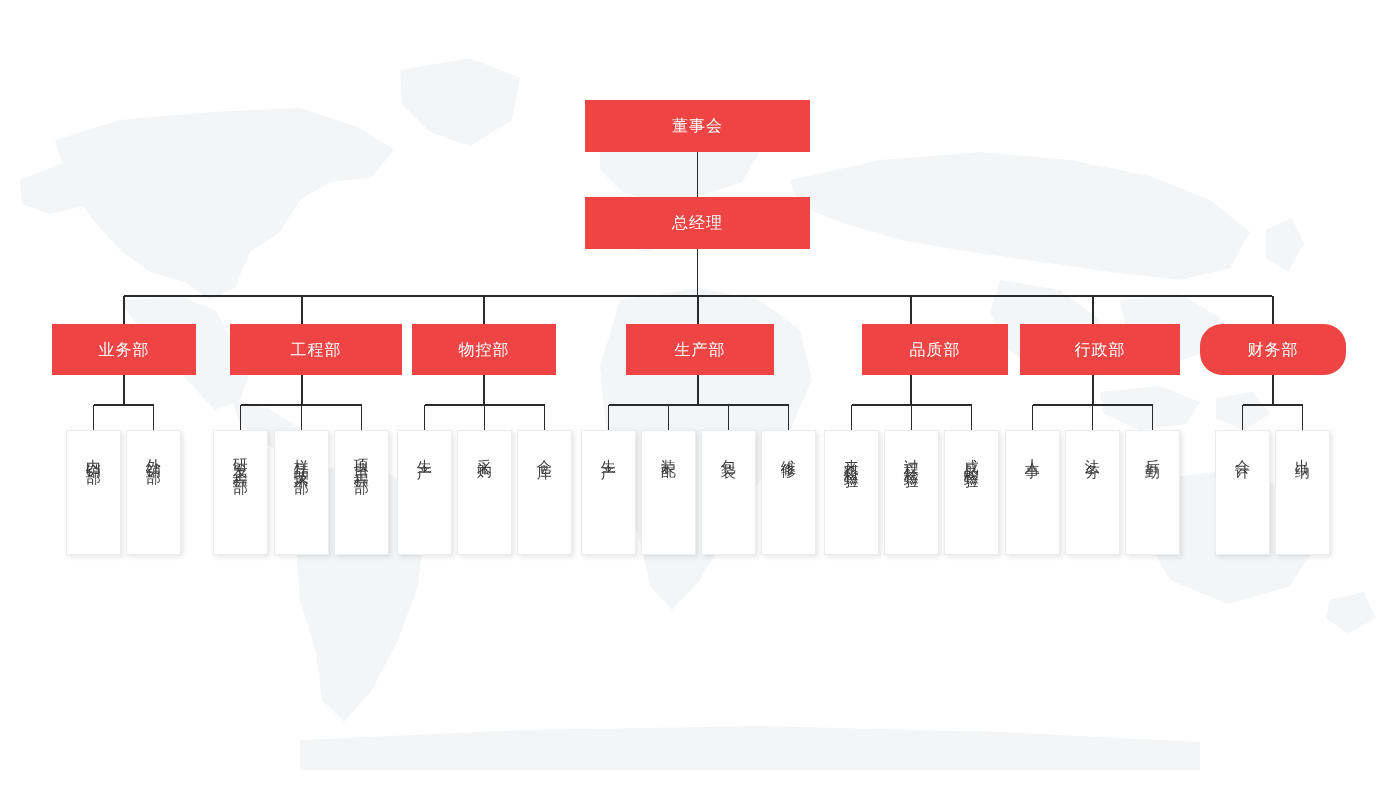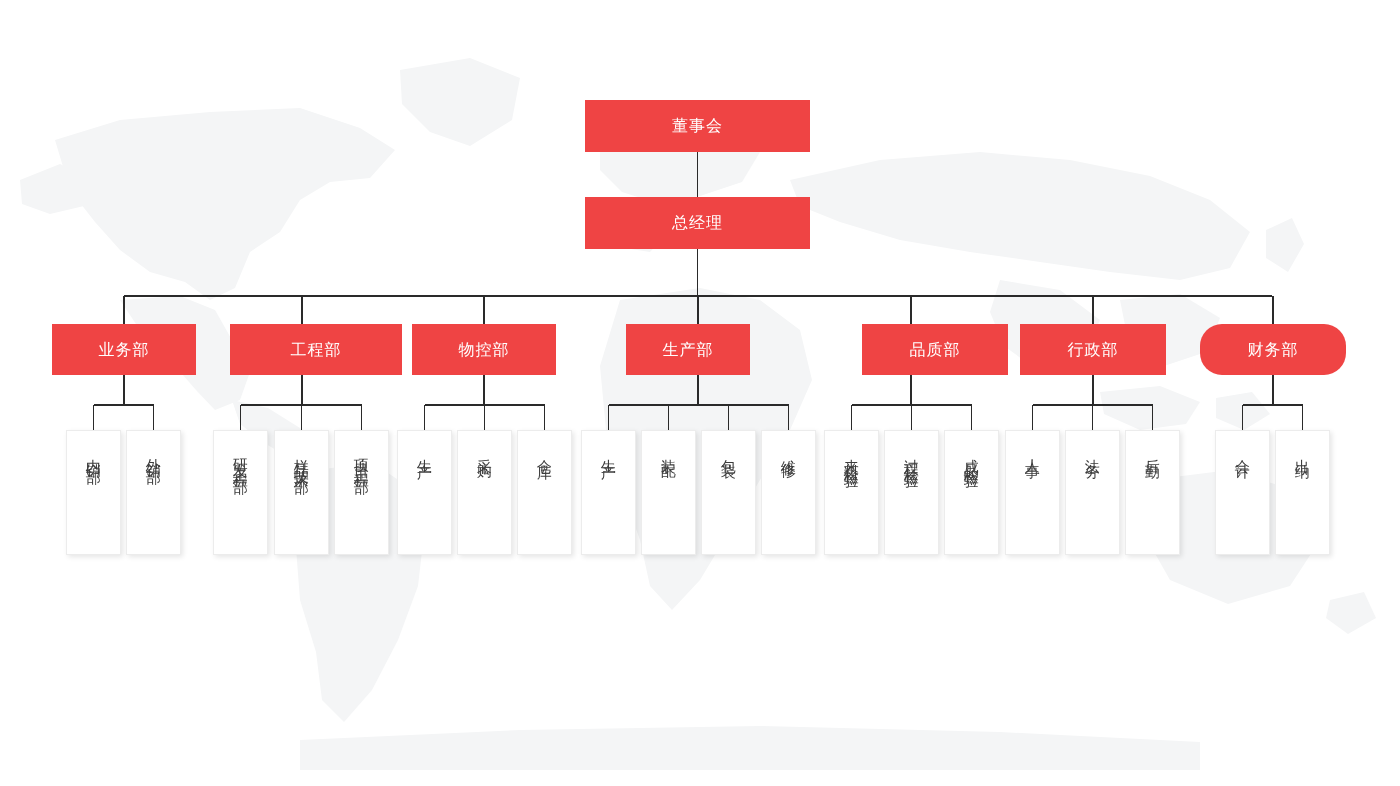--- a/index.html
+++ b/index.html
@@ -196,21 +196,21 @@
       </div>
       <div class="node card" style="left: 397px; top: 430px; width: 55px; height: 125px;">
         <span class="vtext">生产</span>
       </div>
       <div class="node card" style="left: 457px; top: 430px; width: 55px; height: 125px;">
         <span class="vtext">采购</span>
       </div>
       <div class="node card" style="left: 517px; top: 430px; width: 55px; height: 125px;">
         <span class="vtext">仓库</span>
       </div>
-      <div class="node blue" style="left: 626px; top: 324px; width: 124px; height: 51px;">
+      <div class="node blue" style="left: 626px; top: 324px; width: 148px; height: 51px;">
         <span>生产部</span>
       </div>
       <div class="node card" style="left: 581px; top: 430px; width: 55px; height: 125px;">
         <span class="vtext">生产</span>
       </div>
       <div class="node card" style="left: 641px; top: 430px; width: 55px; height: 125px;">
         <span class="vtext">装配</span>
       </div>
       <div class="node card" style="left: 701px; top: 430px; width: 55px; height: 125px;">
         <span class="vtext">包装</span>
@@ -223,21 +223,21 @@
       </div>
       <div class="node card" style="left: 824px; top: 430px; width: 55px; height: 125px;">
         <span class="vtext">来料检验</span>
       </div>
       <div class="node card" style="left: 884px; top: 430px; width: 55px; height: 125px;">
         <span class="vtext">过程检验</span>
       </div>
       <div class="node card" style="left: 944px; top: 430px; width: 55px; height: 125px;">
         <span class="vtext">成品检验</span>
       </div>
-      <div class="node blue" style="left: 1020px; top: 324px; width: 146px; height: 51px;">
+      <div class="node blue" style="left: 1020px; top: 324px; width: 160px; height: 51px;">
         <span>行政部</span>
       </div>
       <div class="node card" style="left: 1005px; top: 430px; width: 55px; height: 125px;">
         <span class="vtext">人事</span>
       </div>
       <div class="node card" style="left: 1065px; top: 430px; width: 55px; height: 125px;">
         <span class="vtext">法务</span>
       </div>
       <div class="node card" style="left: 1125px; top: 430px; width: 55px; height: 125px;">
         <span class="vtext">后勤</span>

